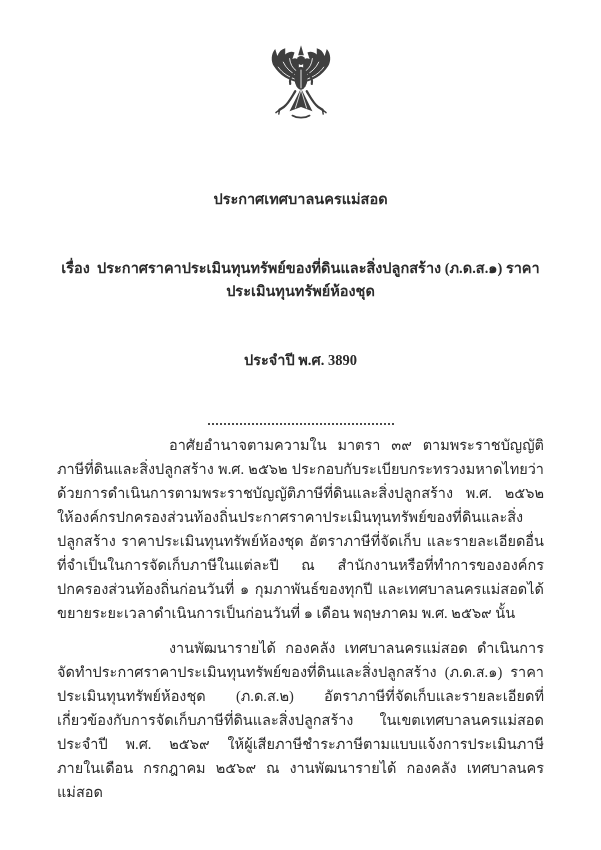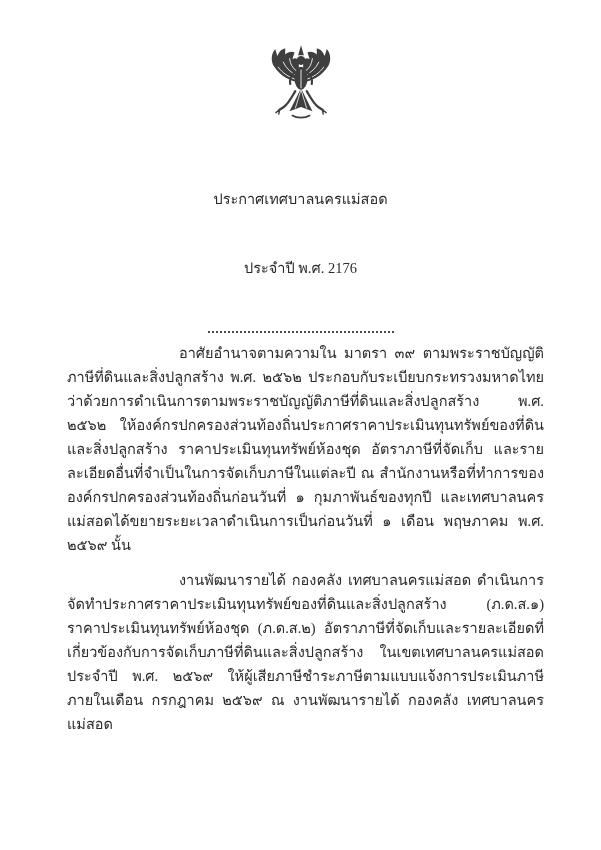--- a/index.html
+++ b/index.html
@@ -10,27 +10,27 @@
     background:#ffffff;
     box-sizing:border-box;
     padding:34px 57px 0 57px;
     overflow:hidden;
     font-family:"Liberation Serif","DejaVu Sans",sans-serif;
     color:#2b2b2b;
     -webkit-font-smoothing:antialiased;
   }
   .emblem{width:100%;text-align:center;height:102px;}
   .emblem svg{display:inline-block;}
-  .title-block{margin-top:6px;text-align:center;font-weight:normal;
+  .title-block{margin-top:6px;text-align:center;font-weight:bold;
     font-size:14.5px;line-height:23px;white-space:pre-wrap;}
   .title-block div{min-height:23px;}
   .dotted-sep{width:186px;margin:4px auto 8px auto;border-bottom:2px dotted #4a4a4a;height:1px;}
   .body-text{font-size:14.5px;line-height:24px;}
   .body-text p{
-    margin:0 0 11px 10px;
+    margin:0 0 11px 0;
     text-indent:112px;
     text-align:justify;
     overflow-wrap:break-word;
   }
 </style>
 </head>
 <body>
 
 <div class="page">
 
@@ -65,21 +65,22 @@
       <path d="M52 66 C46 76 42 84 36 88 L30 92" stroke="#3f3f3f" stroke-width="3.2" fill="none" stroke-linecap="round"></path>
       <path d="M68 66 C74 76 78 84 84 88 L90 92" stroke="#3f3f3f" stroke-width="3.2" fill="none" stroke-linecap="round"></path>
       <path d="M30 92 l-5 4 M30 92 l-1 6 M90 92 l5 4 M90 92 l1 6" stroke="#3f3f3f" stroke-width="2" stroke-linecap="round"></path>
 
       <path d="M48 100 C54 104 66 104 72 100" stroke="#3f3f3f" stroke-width="2.4" fill="none" stroke-linecap="round"></path>
     </svg>
   </div>
 
   <div class="title-block">
     <div>ประกาศเทศบาลนครแม่สอด</div>
-    <div>ประจำปี พ.ศ. 2176</div>
+    <div>เรื่อง  ประกาศราคาประเมินทุนทรัพย์ของที่ดินและสิ่งปลูกสร้าง (ภ.ด.ส.๑) ราคาประเมินทุนทรัพย์ห้องชุด</div>
+    <div>ประจำปี พ.ศ. 3890</div>
   </div>
 
   <div class="dotted-sep"></div>
 
   <div class="body-text">
     <p>อาศัยอำนาจตามความใน มาตรา ๓๙ ตามพระราชบัญญัติภาษีที่ดินและสิ่งปลูกสร้าง พ.ศ. ๒๕๖๒ ประกอบกับระเบียบกระทรวงมหาดไทยว่าด้วยการดำเนินการตามพระราชบัญญัติภาษีที่ดินและสิ่งปลูกสร้าง พ.ศ. ๒๕๖๒ ให้องค์กรปกครองส่วนท้องถิ่นประกาศราคาประเมินทุนทรัพย์ของที่ดินและสิ่งปลูกสร้าง ราคาประเมินทุนทรัพย์ห้องชุด อัตราภาษีที่จัดเก็บ และรายละเอียดอื่นที่จำเป็นในการจัดเก็บภาษีในแต่ละปี ณ สำนักงานหรือที่ทำการขององค์กรปกครองส่วนท้องถิ่นก่อนวันที่ ๑ กุมภาพันธ์ของทุกปี และเทศบาลนครแม่สอดได้ขยายระยะเวลาดำเนินการเป็นก่อนวันที่ ๑ เดือน พฤษภาคม พ.ศ. ๒๕๖๙ นั้น</p>
     <p>งานพัฒนารายได้ กองคลัง เทศบาลนครแม่สอด ดำเนินการจัดทำประกาศราคาประเมินทุนทรัพย์ของที่ดินและสิ่งปลูกสร้าง (ภ.ด.ส.๑) ราคาประเมินทุนทรัพย์ห้องชุด (ภ.ด.ส.๒) อัตราภาษีที่จัดเก็บและรายละเอียดที่เกี่ยวข้องกับการจัดเก็บภาษีที่ดินและสิ่งปลูกสร้าง ในเขตเทศบาลนครแม่สอด ประจำปี พ.ศ. ๒๕๖๙ ให้ผู้เสียภาษีชำระภาษีตามแบบแจ้งการประเมินภาษีภายในเดือน กรกฎาคม ๒๕๖๙ ณ งานพัฒนารายได้ กองคลัง เทศบาลนครแม่สอด</p>
 
   </div>
 

